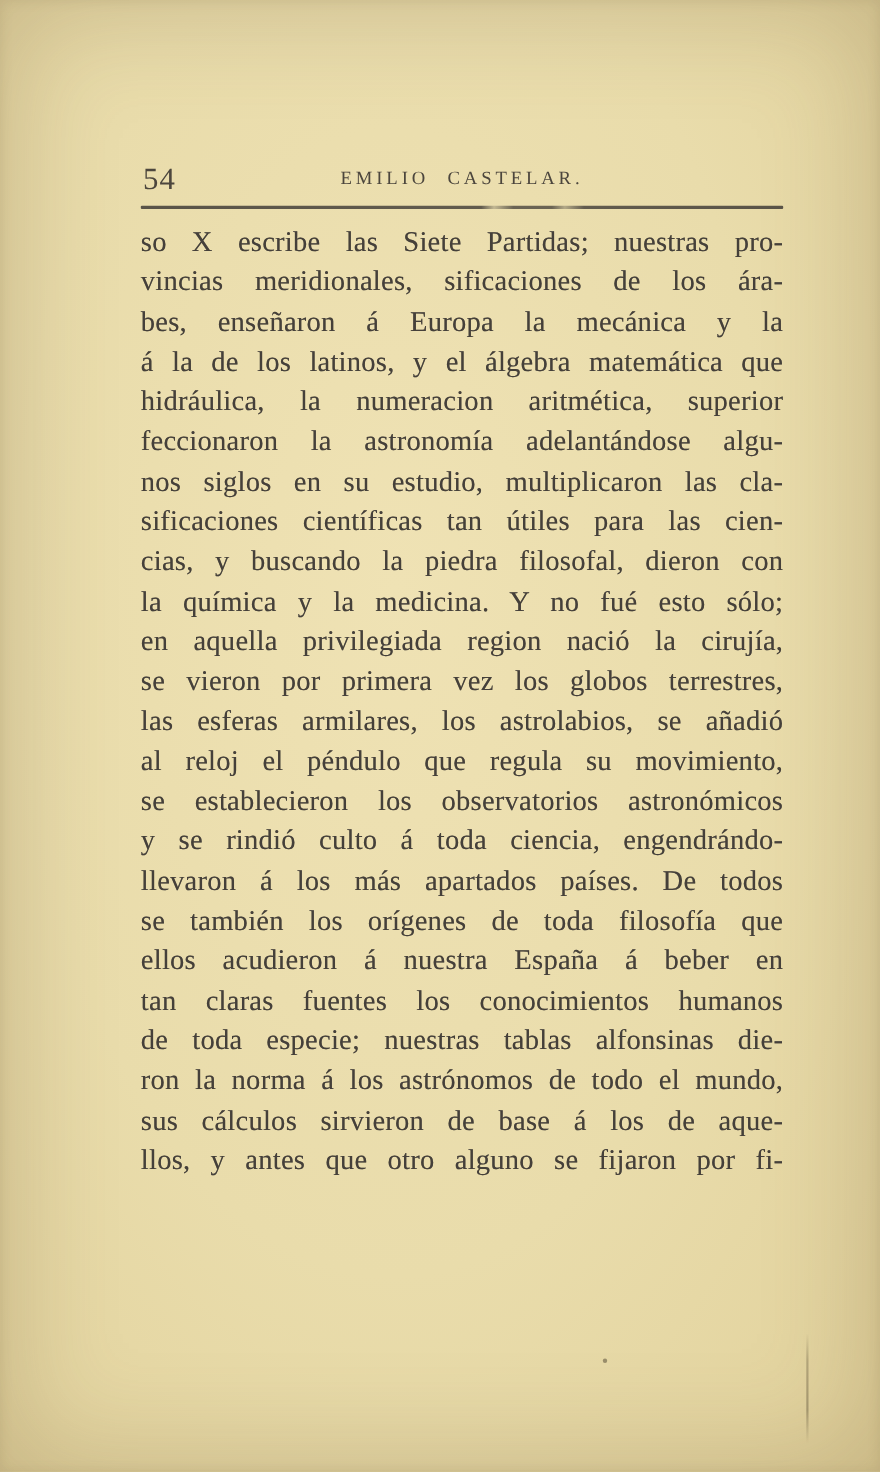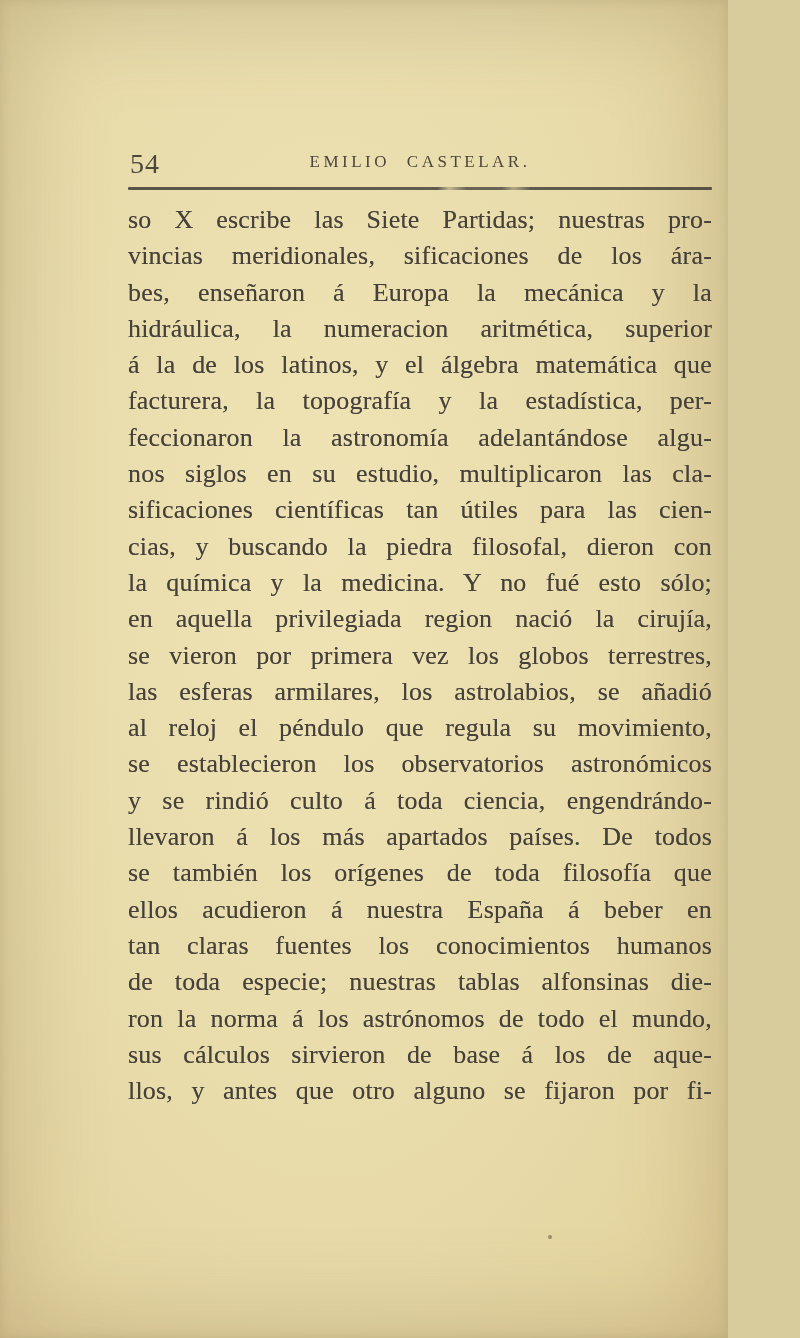--- a/index.html
+++ b/index.html
@@ -2,21 +2,21 @@
 <html><head>
 <meta charset="utf-8">
 <style>
   html, body {
     margin: 0;
     padding: 0;
     background: #d8cc9d;
   }
   .page {
     position: relative;
-    width: 728px;
+    width: 800px;
     height: 1338px;
     overflow: hidden;
     font-family: "Liberation Serif", "DejaVu Serif", serif;
     background: radial-gradient(ellipse at 45% 40%, #efe2b4 0%, #e9dcab 55%, #e1d19b 100%);
     box-shadow: inset 0 0 90px 18px rgba(112, 92, 55, 0.22),
                 inset 0 0 12px rgba(112, 92, 55, 0.15);
     color: #45403a;
   }
   .header {
     position: absolute;
@@ -109,23 +109,22 @@
     <span class="pagenum">54</span>
     <span class="running">EMILIO CASTELAR.</span>
   </div>
 
   <div class="rule"></div>
 
   <div class="body">
       <div class="line">so X escribe las Siete Partidas; nuestras pro-</div>
       <div class="line">vincias meridionales, sificaciones de los ára-</div>
       <div class="line">bes, enseñaron á Europa la mecánica y la</div>
+      <div class="line">á la de los latinos, y el álgebra matemática que</div>
       <div class="line">hidráulica, la numeracion aritmética, superior</div>
-      <div class="line">á la de los latinos, y el álgebra matemática que</div>
-      <div class="line">facturera, la topografía y la estadística, per-</div>
       <div class="line">feccionaron la astronomía adelantándose algu-</div>
       <div class="line">nos siglos en su estudio, multiplicaron las cla-</div>
       <div class="line">sificaciones científicas tan útiles para las cien-</div>
       <div class="line">cias, y buscando la piedra filosofal, dieron con</div>
       <div class="line">la química y la medicina. Y no fué esto sólo;</div>
       <div class="line">en aquella privilegiada region nació la cirujía,</div>
       <div class="line">se vieron por primera vez los globos terrestres,</div>
       <div class="line">las esferas armilares, los astrolabios, se añadió</div>
       <div class="line">al reloj el péndulo que regula su movimiento,</div>
       <div class="line">se establecieron los observatorios astronómicos</div>

